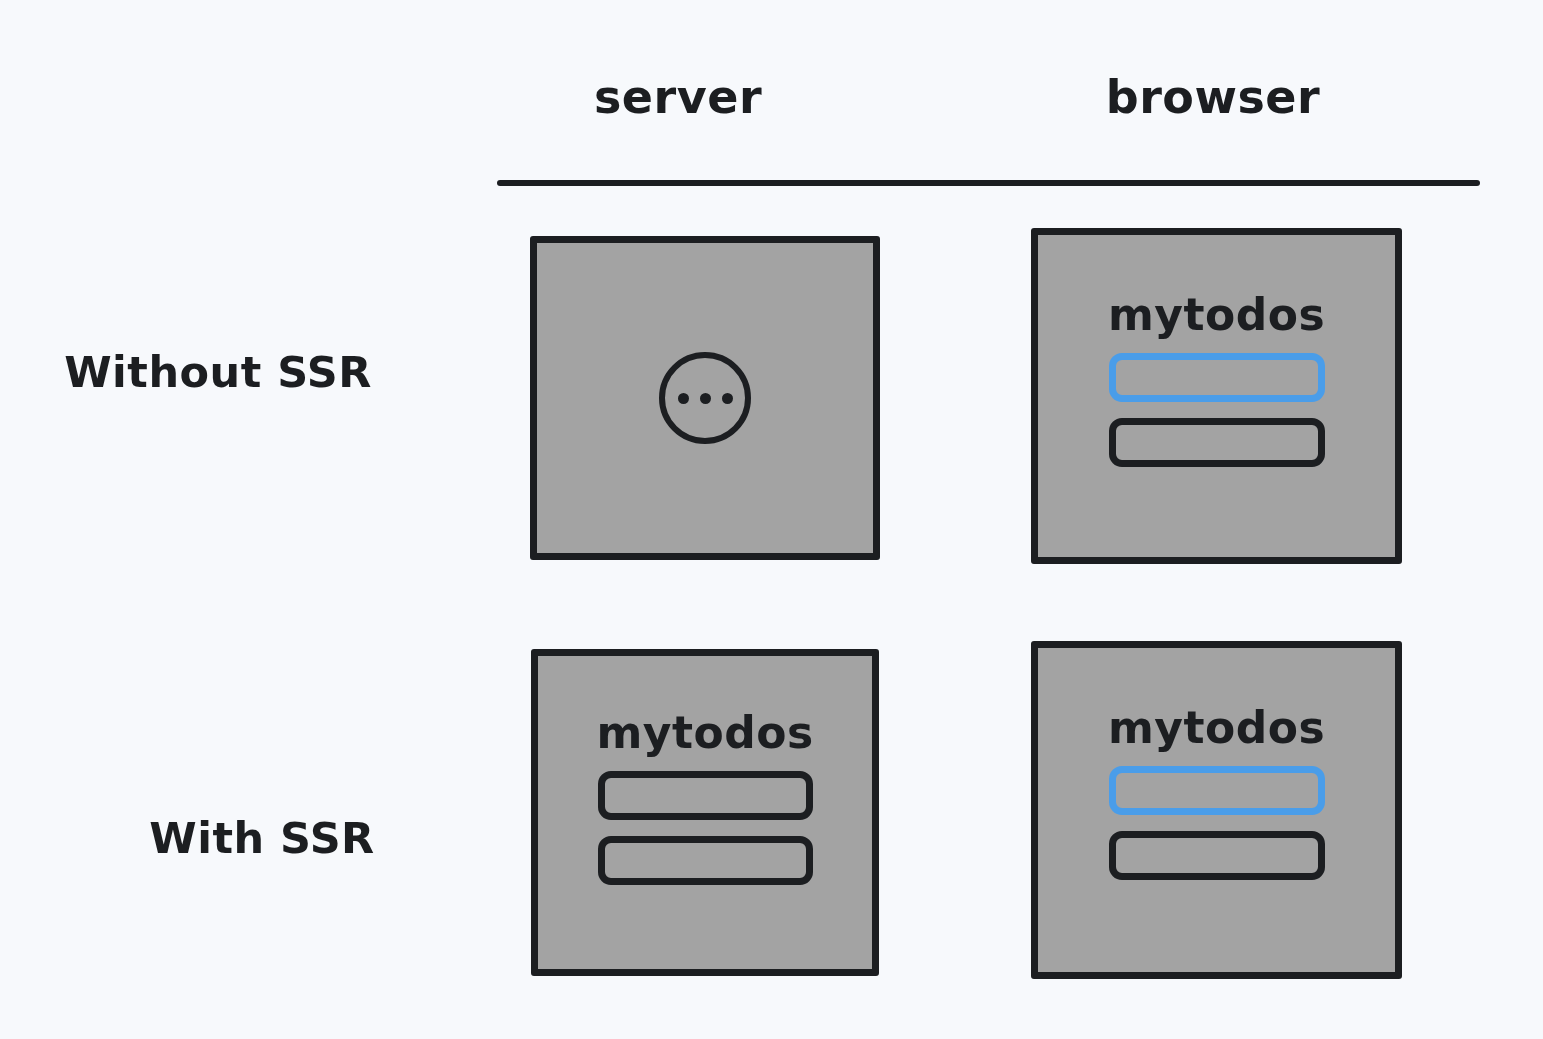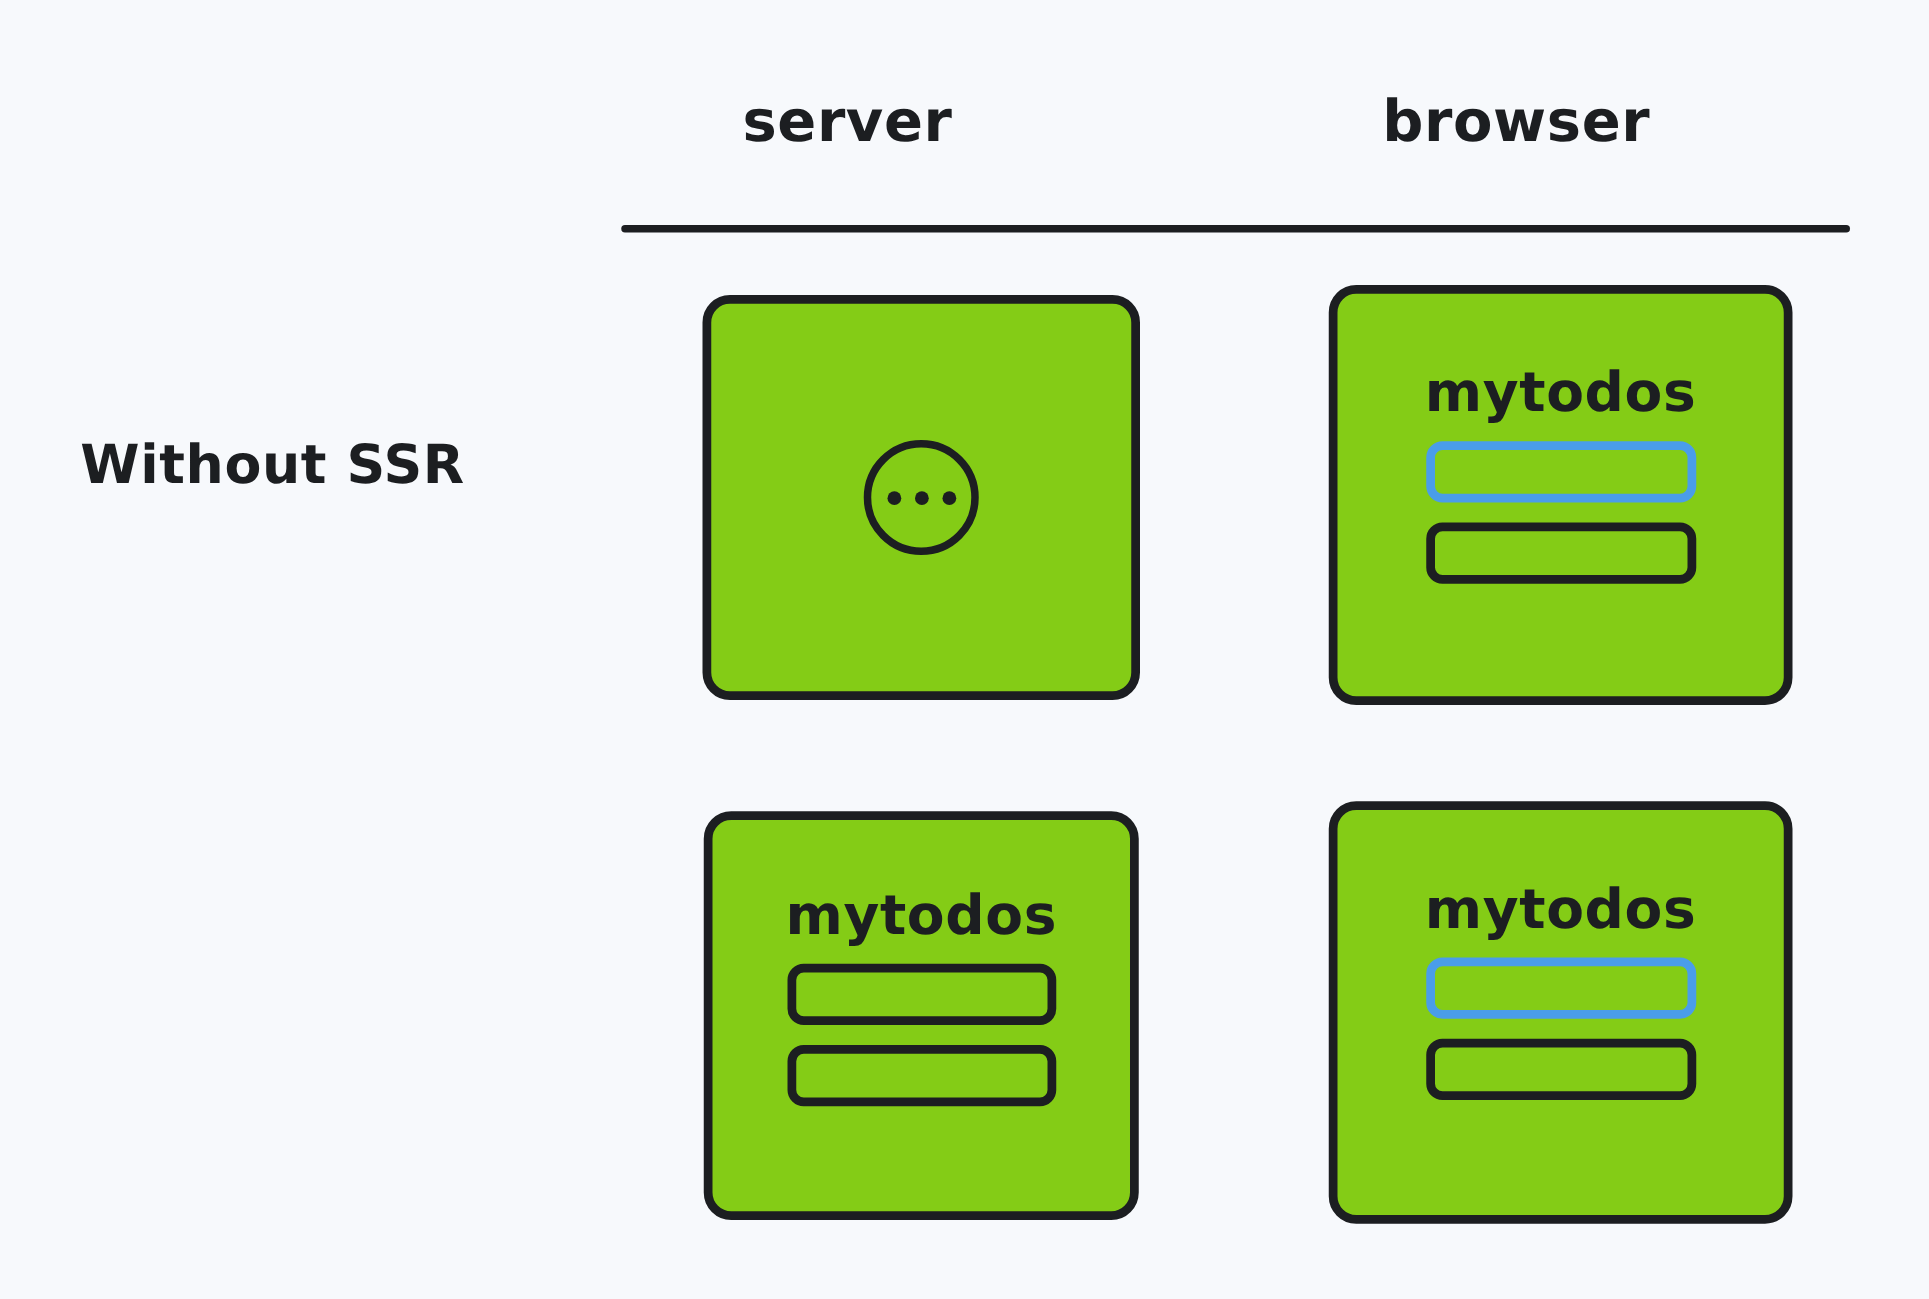--- a/index.html
+++ b/index.html
@@ -58,24 +58,23 @@
     text-align: left;
     transform: translate(-50%, -50%);
   }
   #label-without-ssr { left: 218px; top: 372px; }
   #label-with-ssr { left: 262px; top: 838px; }
 
   
   .card {
     position: absolute;
     box-sizing: border-box;
-    background: #84cc16;
+    background: #a3a3a3;
     border: 7px solid #1c1e21;
-    border-radius: 22px;
-    margin-left: 32px;
+    border-radius: 3px;
   }
   #card-server-nossr  { left: 530px;  top: 236px; width: 350px; height: 324px; }
   #card-browser-nossr { left: 1031px; top: 228px; width: 371px; height: 336px; }
   #card-server-ssr    { left: 531px;  top: 649px; width: 348px; height: 327px; }
   #card-browser-ssr   { left: 1031px; top: 641px; width: 371px; height: 338px; }
 
   
   .spinner-wrap {
     position: absolute;
     left: 50%;
@@ -153,20 +152,21 @@
 <div id="canvas">
 
   <div class="col-header" id="header-server">server</div>
 
   <div class="col-header" id="header-browser">browser</div>
 
   <div id="divider"></div>
 
   <div class="row-label" id="label-without-ssr">Without SSR</div>
 
+  <div class="row-label" id="label-with-ssr">With SSR</div>
 
   <div class="card" id="card-server-nossr">
     <div class="spinner-wrap">
       <div class="spinner-circle">
         <span class="spinner-dot"></span>
         <span class="spinner-dot"></span>
         <span class="spinner-dot"></span>
       </div>
     </div>
   </div>

